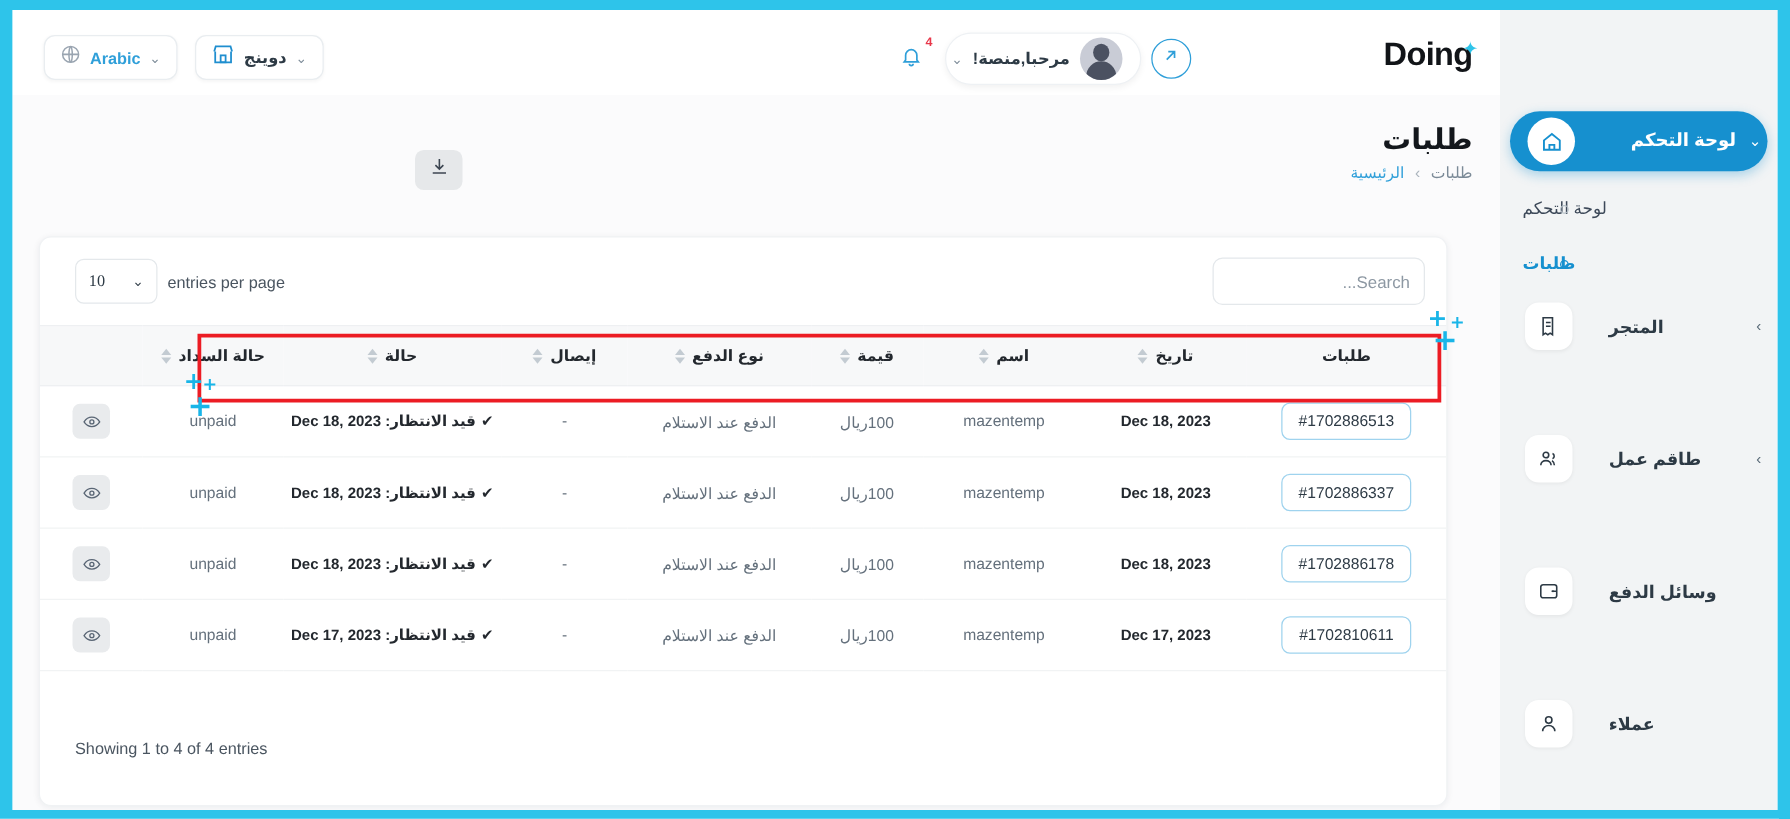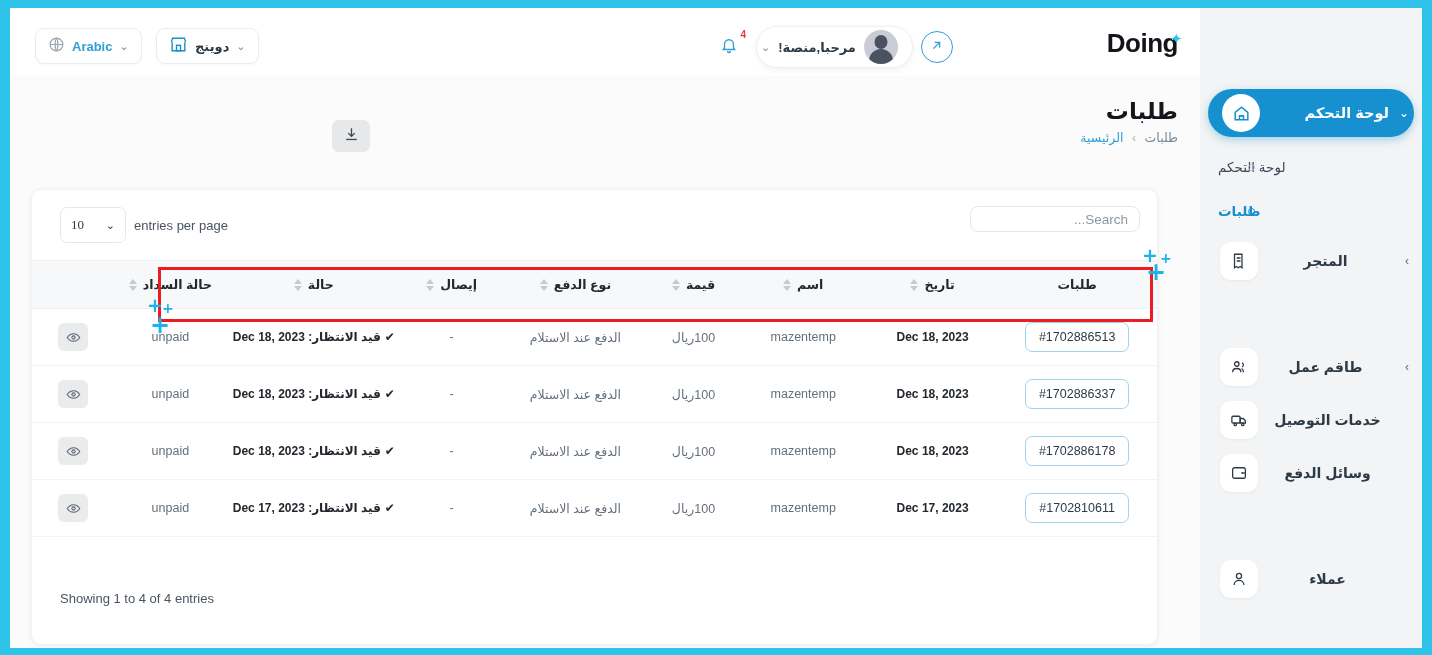--- a/index.html
+++ b/index.html
@@ -70,21 +70,21 @@
   }
   .nav-item .sq-icon {
     width: 38px; height: 38px; border-radius: 11px;
     background: #ffffff;
     display: flex; align-items: center; justify-content: center;
     flex: 0 0 38px;
     box-shadow: 0 1px 3px rgba(0,0,0,0.05);
   }
   .nav-item .lbl {
     flex: 1; color: #2d3a45; font-size: 14px; font-weight: bold;
-    text-align: center; padding-right: 12px;
+    text-align: left; padding-right: 12px; padding-left: 29px;
   }
   .nav-item .arrow { color: #5a6b78; font-size: 12px; }
 
   
   .topbar {
     position: absolute; left: 0; top: 0;
     width: 1190px; height: 68px; background: #ffffff;
   }
   .pill {
     position: absolute; top: 20px; height: 36px;
@@ -184,21 +184,21 @@
   .entries-label { font-size: 13px; color: #4a5560; }
   .entries-select {
     width: 66px; height: 36px; border: 1px solid #e4e8eb; border-radius: 7px;
     background: #fff; display: flex; align-items: center; justify-content: space-between;
     padding: 0 10px; direction: ltr;
   }
   .entries-select .v { font-size: 13px; color: #2d3a45; font-family: Liberation Serif, serif; }
   .entries-select .chev { font-size: 11px; color: #2d3a45; }
   .search-box {
     position: absolute; right: 17px; top: 16px;
-    width: 170px; height: 26px;
+    width: 170px; height: 38px;
     border: 1px solid #e4e8eb; border-radius: 8px; background: #fff;
     display: flex; align-items: center; padding: 0 11px;
   }
   .search-box .ph { font-size: 13.5px; color: #8d98a3; width: 100%; text-align: right; }
 
   
   table { width: 100%; border-collapse: collapse; table-layout: fixed; }
   thead th {
     background: #f7f8f9; height: 48px;
     font-size: 12.5px; font-weight: bold; color: #23282e;
@@ -343,32 +343,20 @@
       <span class="lbl">طاقم عمل</span>
       <span class="sq-icon">
         <svg width="18" height="18" viewBox="0 0 24 24" fill="none" stroke="#2d3a45" stroke-width="1.7">
           <circle cx="9" cy="8" r="3"></circle>
             <path d="M3.5 19c0-3 2.5-5 5.5-5s5.5 2 5.5 5"></path>
           <path d="M16 6.5a3 3 0 010 5.5M18 19c0-2.3-1-4-2.5-5"></path>
         </svg>
       </span>
     </div>
 
-    <div class="nav-item" style="top:389px">
-      <span class="arrow"></span>
-      <span class="lbl">خدمات التوصيل</span>
-      <span class="sq-icon">
-        <svg width="18" height="18" viewBox="0 0 24 24" fill="none" stroke="#2d3a45" stroke-width="1.7">
-          <rect x="2.5" y="7" width="11" height="9" rx="1.5"></rect>
-            <path d="M13.5 10h4l3 3v3h-7z"></path>
-          <circle cx="7" cy="18" r="1.6"></circle>
-            <circle cx="17" cy="18" r="1.6"></circle>
-        </svg>
-      </span>
-    </div>
 
     <div class="nav-item" style="top:442px">
       <span class="arrow"></span>
       <span class="lbl">وسائل الدفع</span>
       <span class="sq-icon">
         <svg width="18" height="18" viewBox="0 0 24 24" fill="none" stroke="#2d3a45" stroke-width="1.7">
           <rect x="3.5" y="5" width="17" height="14" rx="2.5"></rect>
             <path d="M15 12h5.5"></path>
             <circle cx="16.5" cy="12" r="1" fill="#2d3a45" stroke="none"></circle>
         </svg>

